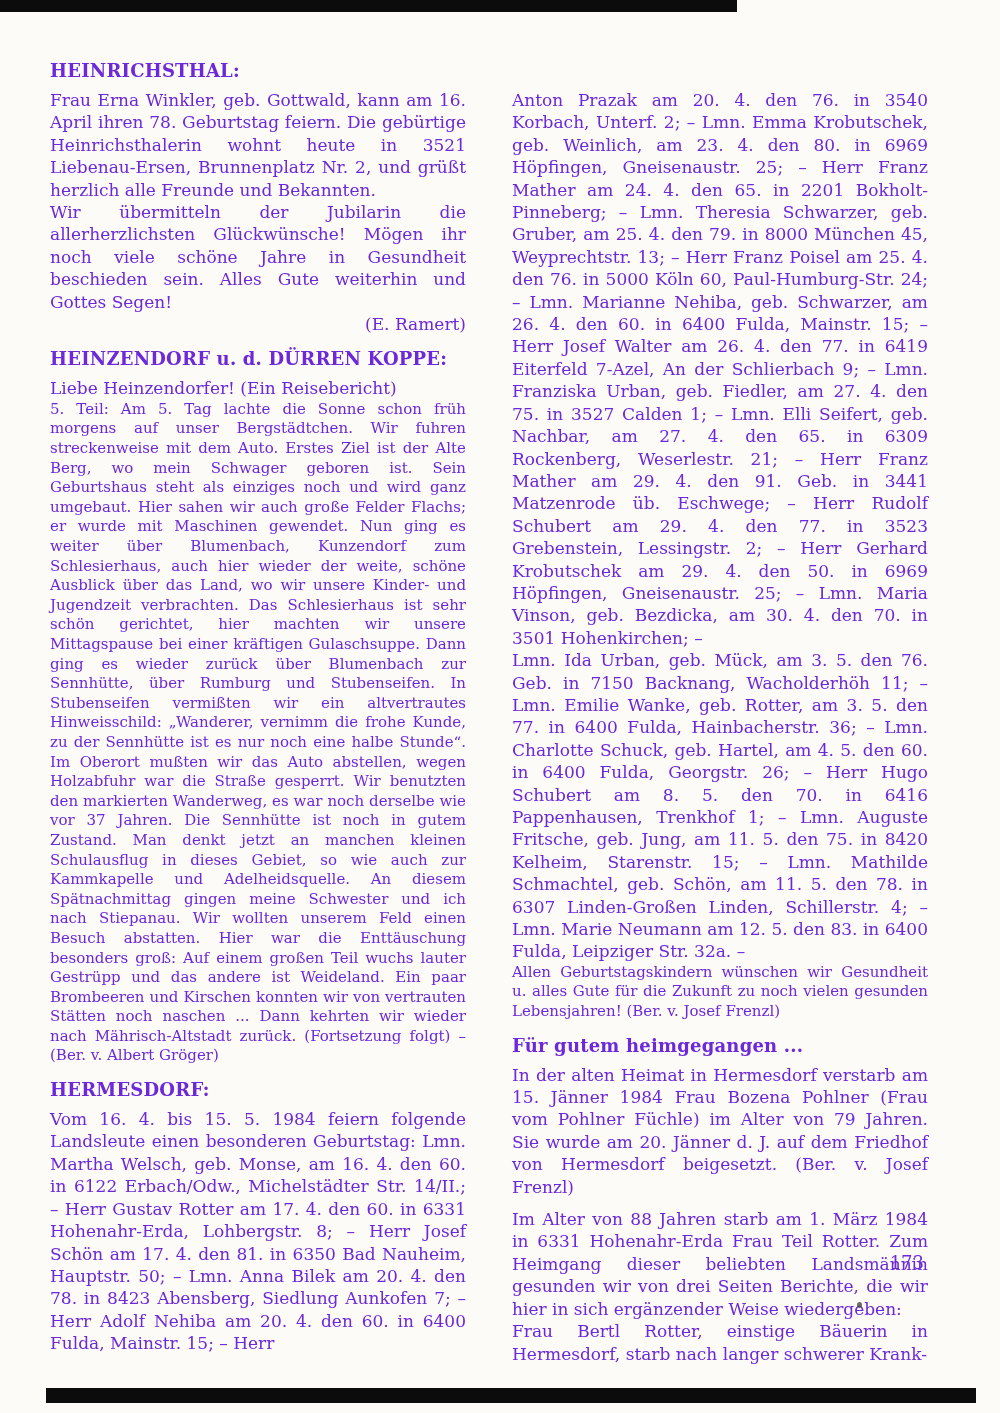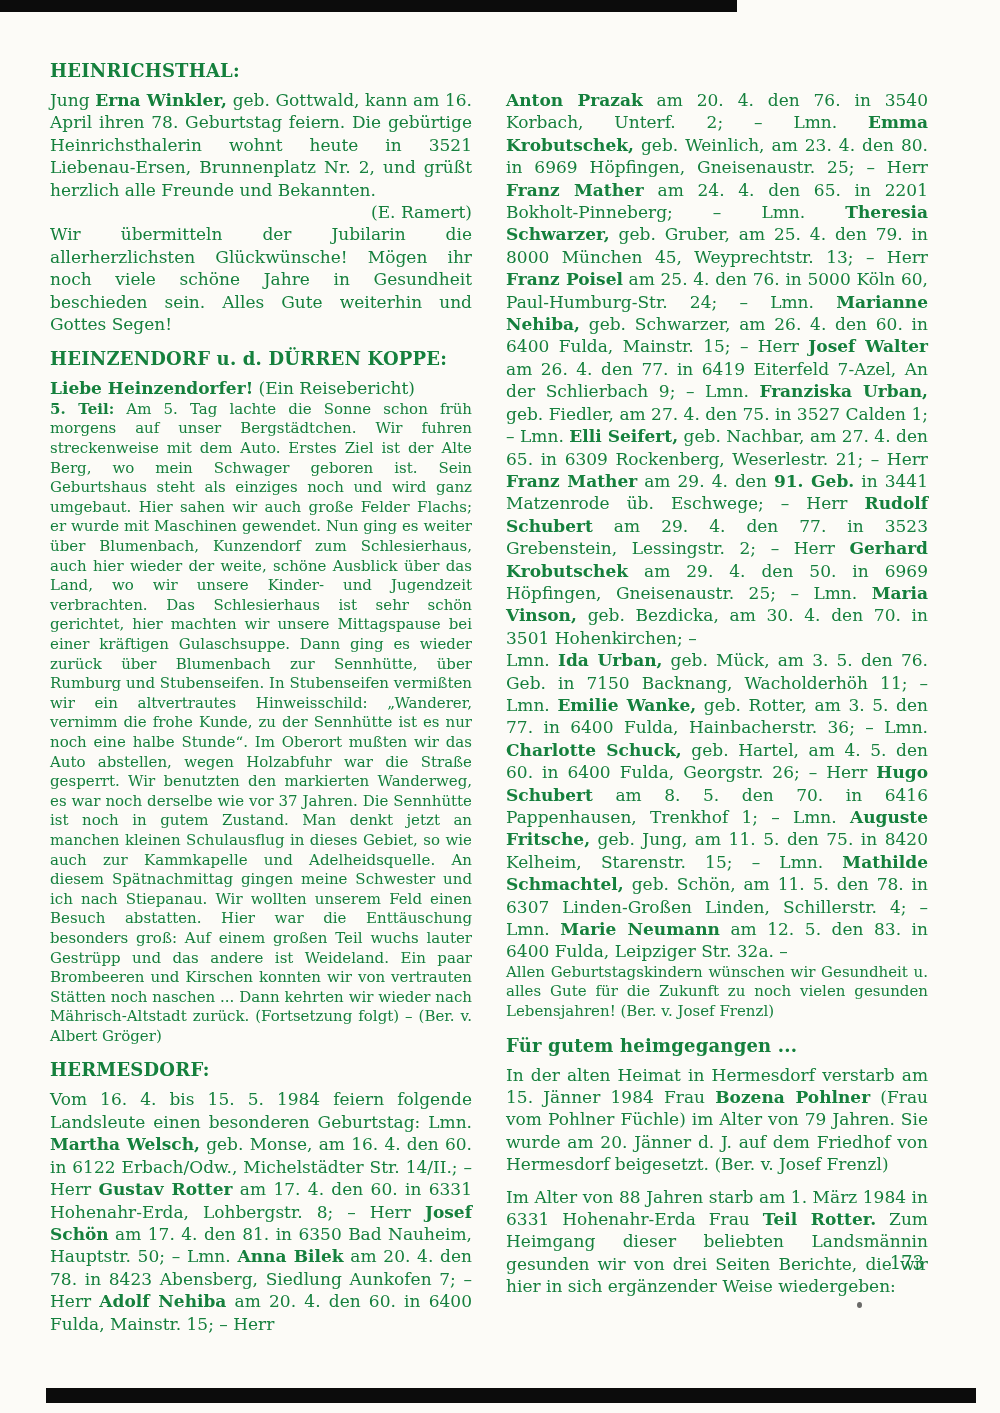--- a/index.html
+++ b/index.html
@@ -6,21 +6,21 @@
   html, body { margin: 0; padding: 0; }
   body { background: #fcfbf7; }
 
   .page {
     position: relative;
     width: 976px;
     height: 1413px;
     background: #fcfbf7;
     overflow: hidden;
     font-family: "DejaVu Serif", serif;
-    color: #15803d;
+    color: #6d28d9;
   }
 
   .top-bar {
     position: absolute;
     top: 0; left: 0;
     width: 737px; height: 12px;
     background: #0c0c0c;
   }
   .bottom-bar {
     position: absolute;
@@ -30,21 +30,21 @@
   }
 
   .columns {
     position: absolute;
     top: 60px; left: 50px; right: 48px;
     display: flex;
     gap: 34px;
   }
   .col { flex: 1; min-width: 0; }
   .col > :first-child { margin-top: 0; }
-  .col-right { padding-top: 29px; }
+  .col-right { padding-top: 29px; margin-left: 12px; }
 
   p.para {
     margin: 0;
     font-size: 17px;
     line-height: 22.4px;
     text-align: justify;
     hyphens: auto;
     -webkit-hyphens: auto;
   }
   p.para.small {
@@ -55,21 +55,21 @@
   p.gap-top { margin-top: 10px; }
 
   h2.heading {
     margin: 13px 0 7px 0;
     font-size: 18px;
     line-height: 22px;
     font-weight: bold;
     letter-spacing: 0.2px;
   }
 
-  .bold { font-weight: bold; }
+  .bold { font-weight: normal; }
 
   .page-number {
     position: absolute;
     top: 1252px;
     right: 52px;
     font-size: 18px;
     line-height: 22px;
   }
   .footer-speck {
     position: absolute;
@@ -83,36 +83,37 @@
 </style>
 </head>
 <body>
 
 <div class="page">
   <div class="top-bar"></div>
 
   <div class="columns">
     <div class="col col-left" id="col-left">
         <h2 class="heading"><span>HEINRICHSTHAL:</span></h2>
-        <p class="para"><span>Jung </span><span class="bold">Erna Winkler,</span><span> geb. Gottwald, kann am 16. April ihren 78. Geburtstag feiern. Die gebürtige Heinrichsthalerin wohnt heute in 3521 Liebenau-Ersen, Brunnenplatz Nr. 2, und grüßt herzlich alle Freunde und Bekannten.</span></p>
+        <p class="para"><span>Frau </span><span class="bold">Erna Winkler,</span><span> geb. Gottwald, kann am 16. April ihren 78. Geburtstag feiern. Die gebürtige Heinrichsthalerin wohnt heute in 3521 Liebenau-Ersen, Brunnenplatz Nr. 2, und grüßt herzlich alle Freunde und Bekannten.</span></p>
+        <p class="para"><span>Wir übermitteln der Jubilarin die allerherzlichsten Glückwünsche! Mögen ihr noch viele schöne Jahre in Gesundheit beschieden sein. Alles Gute weiterhin und Gottes Segen!</span></p>
         <p class="para align-right"><span>(E. Ramert)</span></p>
-        <p class="para"><span>Wir übermitteln der Jubilarin die allerherzlichsten Glückwünsche! Mögen ihr noch viele schöne Jahre in Gesundheit beschieden sein. Alles Gute weiterhin und Gottes Segen!</span></p>
         <h2 class="heading"><span>HEINZENDORF u. d. DÜRREN KOPPE:</span></h2>
         <p class="para"><span class="bold">Liebe Heinzendorfer!</span><span> (Ein Reisebericht)</span></p>
         <p class="para small"><span class="bold">5. Teil:</span><span> Am 5. Tag lachte die Sonne schon früh morgens auf unser Bergstädtchen. Wir fuhren streckenweise mit dem Auto. Erstes Ziel ist der Alte Berg, wo mein Schwager geboren ist. Sein Geburtshaus steht als einziges noch und wird ganz umgebaut. Hier sahen wir auch große Felder Flachs; er wurde mit Maschinen gewendet. Nun ging es weiter über Blumenbach, Kunzendorf zum Schlesierhaus, auch hier wieder der weite, schöne Ausblick über das Land, wo wir unsere Kinder- und Jugendzeit verbrachten. Das Schlesierhaus ist sehr schön gerichtet, hier machten wir unsere Mittagspause bei einer kräftigen Gulaschsuppe. Dann ging es wieder zurück über Blumenbach zur Sennhütte, über Rumburg und Stubenseifen. In Stubenseifen vermißten wir ein altvertrautes Hinweisschild: „Wanderer, vernimm die frohe Kunde, zu der Sennhütte ist es nur noch eine halbe Stunde“. Im Oberort mußten wir das Auto abstellen, wegen Holzabfuhr war die Straße gesperrt. Wir benutzten den markierten Wanderweg, es war noch derselbe wie vor 37 Jahren. Die Sennhütte ist noch in gutem Zustand. Man denkt jetzt an manchen kleinen Schulausflug in dieses Gebiet, so wie auch zur Kammkapelle und Adelheidsquelle. An diesem Spätnachmittag gingen meine Schwester und ich nach Stiepanau. Wir wollten unserem Feld einen Besuch abstatten. Hier war die Enttäuschung besonders groß: Auf einem großen Teil wuchs lauter Gestrüpp und das andere ist Weideland. Ein paar Brombeeren und Kirschen konnten wir von vertrauten Stätten noch naschen ... Dann kehrten wir wieder nach Mährisch-Altstadt zurück. (Fortsetzung folgt) – (Ber. v. Albert Gröger)</span></p>
         <h2 class="heading"><span>HERMESDORF:</span></h2>
         <p class="para"><span>Vom 16. 4. bis 15. 5. 1984 feiern folgende Landsleute einen besonderen Geburtstag: Lmn. </span><span class="bold">Martha Welsch,</span><span> geb. Monse, am 16. 4. den 60. in 6122 Erbach/Odw., Michelstädter Str. 14/II.; – Herr </span><span class="bold">Gustav Rotter</span><span> am 17. 4. den 60. in 6331 Hohenahr-Erda, Lohbergstr. 8; – Herr </span><span class="bold">Josef Schön</span><span> am 17. 4. den 81. in 6350 Bad Nauheim, Hauptstr. 50; – Lmn. </span><span class="bold">Anna Bilek</span><span> am 20. 4. den 78. in 8423 Abensberg, Siedlung Aunkofen 7; – Herr </span><span class="bold">Adolf Nehiba</span><span> am 20. 4. den 60. in 6400 Fulda, Mainstr. 15; – Herr</span></p>
       </div>
     <div class="col col-right" id="col-right">
         <p class="para"><span class="bold">Anton Prazak</span><span> am 20. 4. den 76. in 3540 Korbach, Unterf. 2; – Lmn. </span><span class="bold">Emma Krobutschek,</span><span> geb. Weinlich, am 23. 4. den 80. in 6969 Höpfingen, Gneisenaustr. 25; – Herr </span><span class="bold">Franz Mather</span><span> am 24. 4. den 65. in 2201 Bokholt-Pinneberg; – Lmn. </span><span class="bold">Theresia Schwarzer,</span><span> geb. Gruber, am 25. 4. den 79. in 8000 München 45, Weyprechtstr. 13; – Herr </span><span class="bold">Franz Poisel</span><span> am 25. 4. den 76. in 5000 Köln 60, Paul-Humburg-Str. 24; – Lmn. </span><span class="bold">Marianne Nehiba,</span><span> geb. Schwarzer, am 26. 4. den 60. in 6400 Fulda, Mainstr. 15; – Herr </span><span class="bold">Josef Walter</span><span> am 26. 4. den 77. in 6419 Eiterfeld 7-Azel, An der Schlierbach 9; – Lmn. </span><span class="bold">Franziska Urban,</span><span> geb. Fiedler, am 27. 4. den 75. in 3527 Calden 1; – Lmn. </span><span class="bold">Elli Seifert,</span><span> geb. Nachbar, am 27. 4. den 65. in 6309 Rockenberg, Weserlestr. 21; – Herr </span><span class="bold">Franz Mather</span><span> am 29. 4. den </span><span class="bold">91. Geb.</span><span> in 3441 Matzenrode üb. Eschwege; – Herr </span><span class="bold">Rudolf Schubert</span><span> am 29. 4. den 77. in 3523 Grebenstein, Lessingstr. 2; – Herr </span><span class="bold">Gerhard Krobutschek</span><span> am 29. 4. den 50. in 6969 Höpfingen, Gneisenaustr. 25; – Lmn. </span><span class="bold">Maria Vinson,</span><span> geb. Bezdicka, am 30. 4. den 70. in 3501 Hohenkirchen; –</span></p>
         <p class="para"><span>Lmn. </span><span class="bold">Ida Urban,</span><span> geb. Mück, am 3. 5. den 76. Geb. in 7150 Backnang, Wacholderhöh 11; – Lmn. </span><span class="bold">Emilie Wanke,</span><span> geb. Rotter, am 3. 5. den 77. in 6400 Fulda, Hainbacherstr. 36; – Lmn. </span><span class="bold">Charlotte Schuck,</span><span> geb. Hartel, am 4. 5. den 60. in 6400 Fulda, Georgstr. 26; – Herr </span><span class="bold">Hugo Schubert</span><span> am 8. 5. den 70. in 6416 Pappenhausen, Trenkhof 1; – Lmn. </span><span class="bold">Auguste Fritsche,</span><span> geb. Jung, am 11. 5. den 75. in 8420 Kelheim, Starenstr. 15; – Lmn. </span><span class="bold">Mathilde Schmachtel,</span><span> geb. Schön, am 11. 5. den 78. in 6307 Linden-Großen Linden, Schillerstr. 4; – Lmn. </span><span class="bold">Marie Neumann</span><span> am 12. 5. den 83. in 6400 Fulda, Leipziger Str. 32a. –</span></p>
         <p class="para small"><span>Allen Geburtstagskindern wünschen wir Gesundheit u. alles Gute für die Zukunft zu noch vielen gesunden Lebensjahren! (Ber. v. Josef Frenzl)</span></p>
         <h2 class="heading"><span>Für gutem heimgegangen ...</span></h2>
         <p class="para"><span>In der alten Heimat in Hermesdorf verstarb am 15. Jänner 1984 Frau </span><span class="bold">Bozena Pohlner</span><span> (Frau vom Pohlner Füchle) im Alter von 79 Jahren. Sie wurde am 20. Jänner d. J. auf dem Friedhof von Hermesdorf beigesetzt. (Ber. v. Josef Frenzl)</span></p>
         <p class="para gap-top"><span>Im Alter von 88 Jahren starb am 1. März 1984 in 6331 Hohenahr-Erda Frau </span><span class="bold">Teil Rotter.</span><span> Zum Heimgang dieser beliebten Landsmännin gesunden wir von drei Seiten Berichte, die wir hier in sich ergänzender Weise wiedergeben:</span></p>
+        <p class="para"><span>Frau Bertl Rotter, einstige Bäuerin in Hermesdorf, starb nach langer schwerer Krank-</span></p>
       </div>
   </div>
 
   <div class="footer-speck"></div>
   <div class="page-number">173</div>
 
   <div class="bottom-bar"></div>
 </div>
 
 </body></html>

